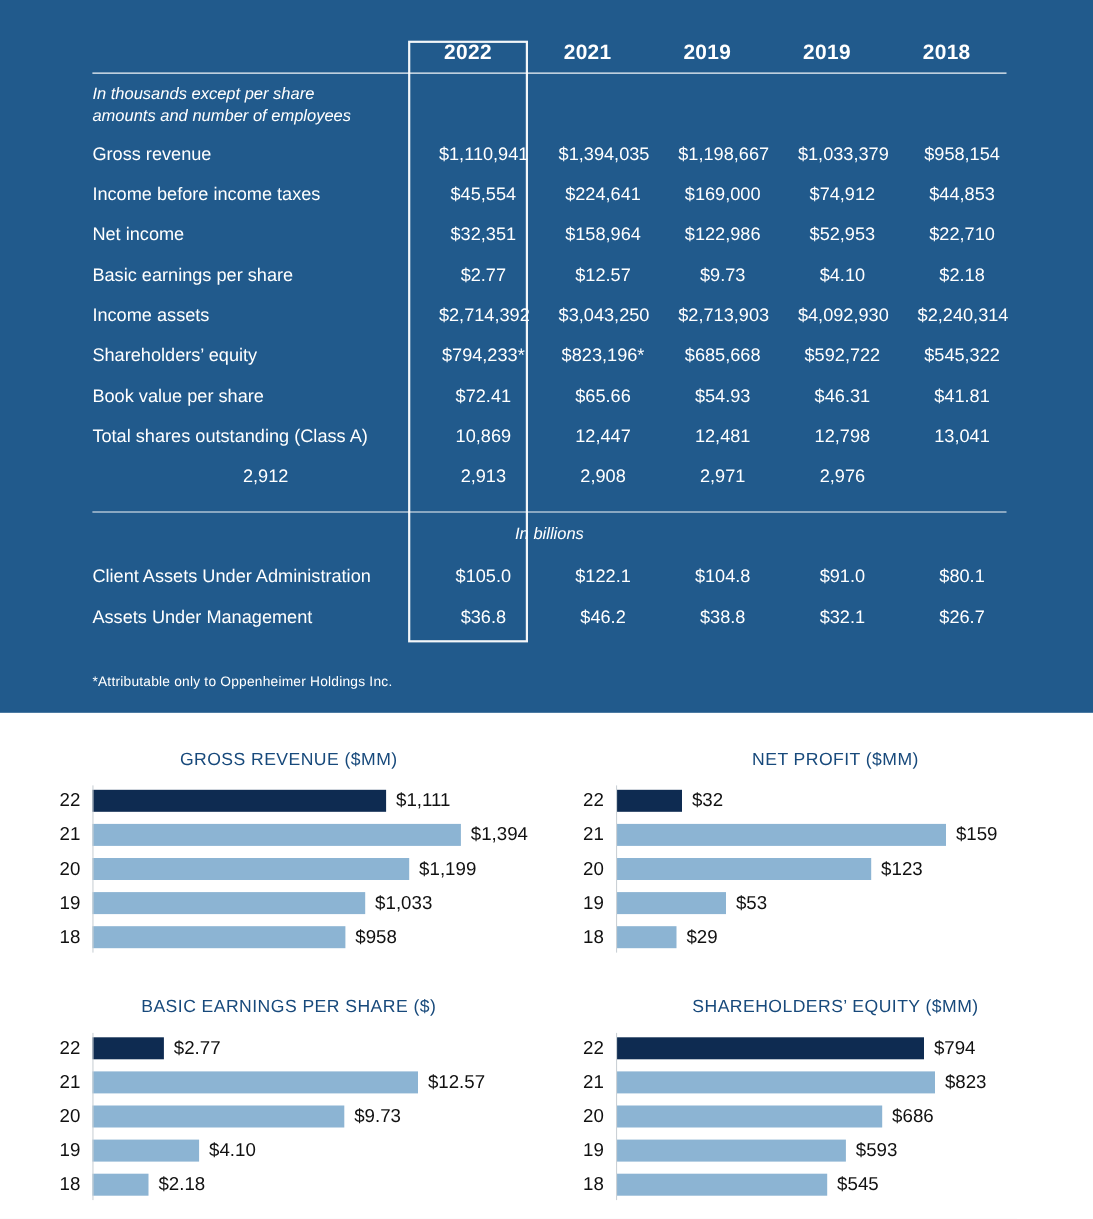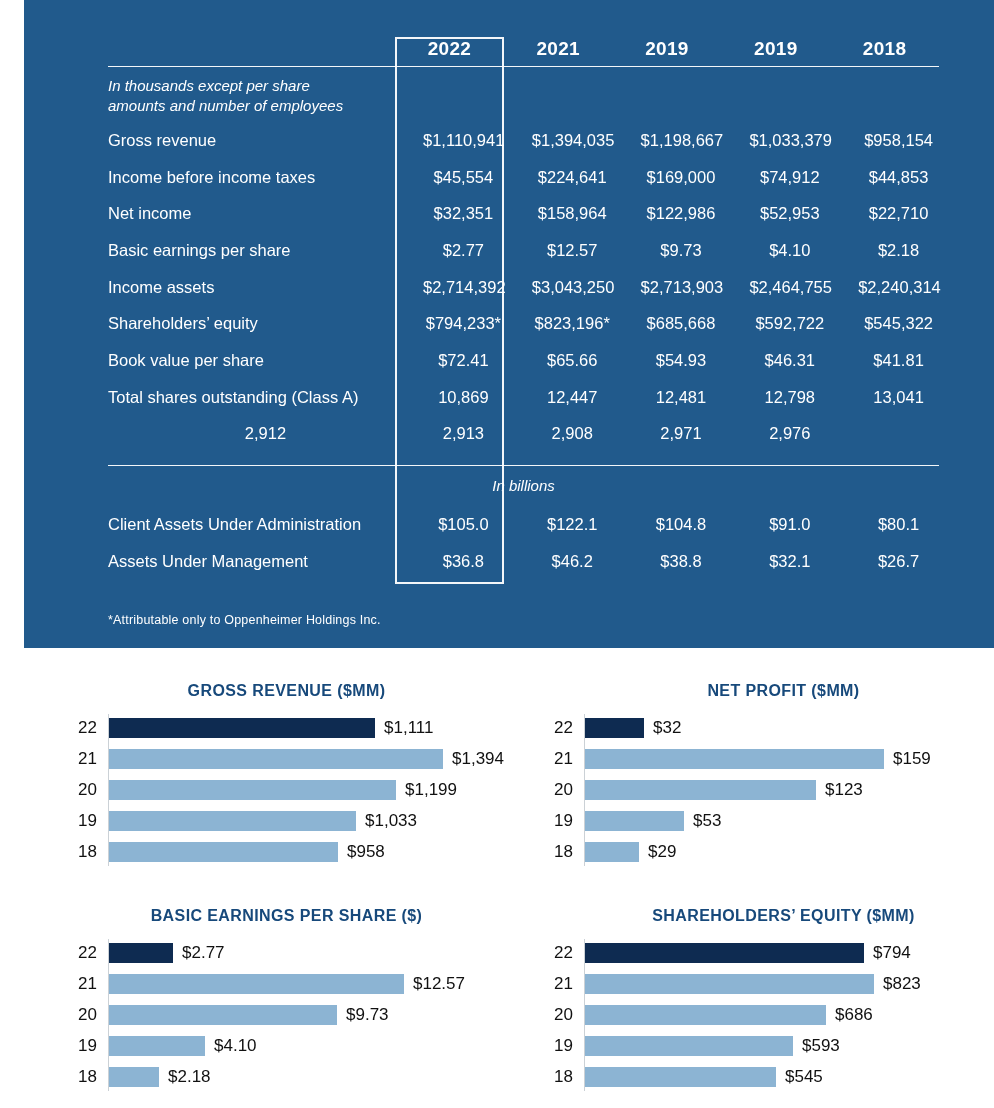--- a/index.html
+++ b/index.html
@@ -1,17 +1,17 @@
 <!DOCTYPE html>
 <html style="--panel-bg: #215A8C; --bar-dark: #0E2B51; --bar-light: #8CB4D3; --title-blue: #17497B;"><head>
 <meta charset="utf-8">
 <style>
   * { margin:0; padding:0; box-sizing:border-box; }
   html,body { width:994px; background:#fff; font-family:"Liberation Sans", sans-serif; }
-  .page { width:810px; height:1108px; position:relative;margin-left:24px; }
+  .page { width:810px; height:1108px; position:relative; }
 
   
   .panel {
     position:relative; width:994px; height:648px;
     background:var(--panel-bg, #215A8C); color:#fff;
   }
   .fin-table { position:absolute; left:84px; top:0; width:831px; }
   .trow { display:grid; grid-template-columns:287px repeat(5,108.8px); }
   .thead-row { height:67px; align-items:end; border-bottom:1px solid rgba(255,255,255,.95); padding-bottom:6px; }
   .year-cell { text-align:center; font-weight:bold; font-size:19px; letter-spacing:.3px; }
@@ -31,21 +31,21 @@
   .footnote { position:absolute; left:84px; top:613px; font-size:12.5px; letter-spacing:.2px; color:#fff; }
 
   
   .charts {
     width:994px; height:460px; background:#fff;
     display:grid; grid-template-columns:497px 497px;
     padding-top:33px; row-gap:44px; align-content:start;
   }
   .chart-title {
     text-align:center; color:var(--title-blue, #17497B);
-    font-size:16px; font-weight:700; letter-spacing:.4px; line-height:19px;
+    font-size:16px; font-weight:400; letter-spacing:.4px; line-height:19px;
     margin-bottom:18px;
     padding-left:28px;
   }
   .chart-rows { position:relative; }
   .chart-rows::before {
     content:""; position:absolute; top:-4px; bottom:-4px; width:1px;
     background:#CBD1D6; left:var(--axis-x, 84px);
   }
   .crow { display:flex; align-items:center; height:20px; margin-bottom:11px; }
   .crow:last-child { margin-bottom:0; }
@@ -109,21 +109,21 @@
             <div class="tcell num">$12.57</div>
             <div class="tcell num">$9.73</div>
             <div class="tcell num">$4.10</div>
             <div class="tcell num">$2.18</div>
           </div>
           <div class="trow data-row">
             <div class="tcell label">Income assets</div>
             <div class="tcell num">$2,714,392</div>
             <div class="tcell num">$3,043,250</div>
             <div class="tcell num">$2,713,903</div>
-            <div class="tcell num">$2,464,755</div>
+            <div class="tcell num">$4,092,930</div>
             <div class="tcell num">$2,240,314</div>
           </div>
           <div class="trow data-row">
             <div class="tcell label">Shareholders’ equity</div>
             <div class="tcell num">$794,233*</div>
             <div class="tcell num">$823,196*</div>
             <div class="tcell num">$685,668</div>
             <div class="tcell num">$592,722</div>
             <div class="tcell num">$545,322</div>
           </div>

